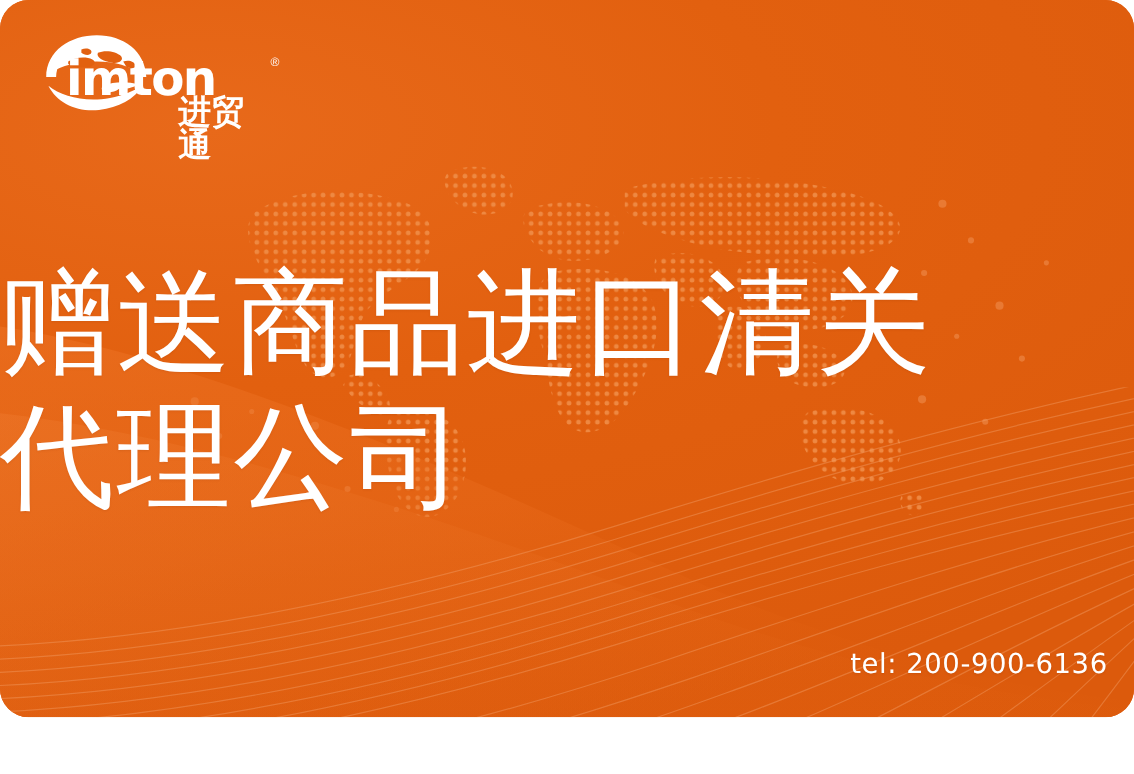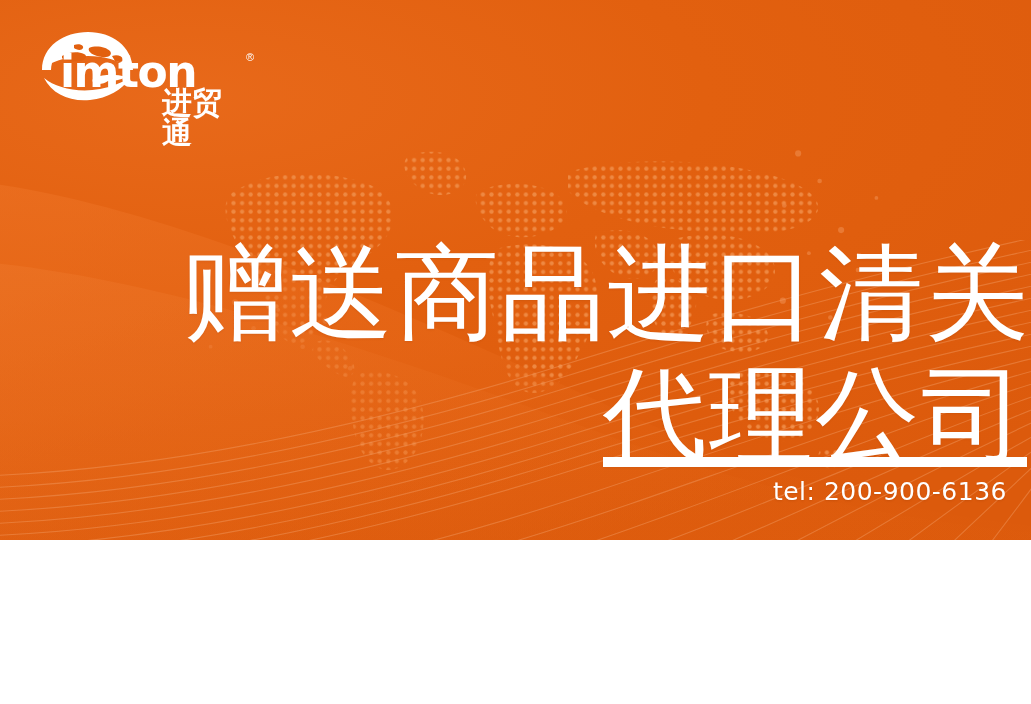--- a/index.html
+++ b/index.html
@@ -6,24 +6,25 @@
   html, body {
     margin: 0;
     padding: 0;
     background: #ffffff;
   }
   * { box-sizing: border-box; }
 
   .banner {
     position: relative;
     width: 1031px;
-    height: 540px;
+    height: 652px;
     overflow: hidden;
     background: #e2600f;
     font-family: "Liberation Sans", "DejaVu Sans", sans-serif;
+    border-radius: 26px;
     -webkit-font-smoothing: antialiased;
   }
 
   
   .bg-base {
     position: absolute;
     inset: 0;
     background:
       radial-gradient(120% 85% at 18% 18%, #e8691a 0%, #e2600f 42%, #dc5a0c 100%);
   }
@@ -122,36 +123,36 @@
     color: #ffffff;
     z-index: 2;
   }
 
   
   .headline {
     position: absolute;
     left: 0;
     top: 232px;
     width: 1031px;
-    text-align: right;
+    text-align: left;
     z-index: 5;
     color: #ffffff;
   }
   .headline-line {
     display: block;
     font-size: 104px;
     line-height: 122px;
     font-weight: 400;
     letter-spacing: 2px;
     white-space: nowrap;
     text-shadow: 0 1px 2px rgba(120,45,0,0.13);
     font-family: "DejaVu Sans", "Liberation Sans", sans-serif;
   }
   .headline-line.l1 { padding-right: 0; }
-  .headline-line.l2 { padding-right: 4px; text-decoration: underline; }
+  .headline-line.l2 { padding-right: 4px; }
 
   
   .tel {
     position: absolute;
     right: 24px;
     bottom: 36px;
     font-size: 25px;
     line-height: 1;
     letter-spacing: 0.5px;
     color: #ffffff;

